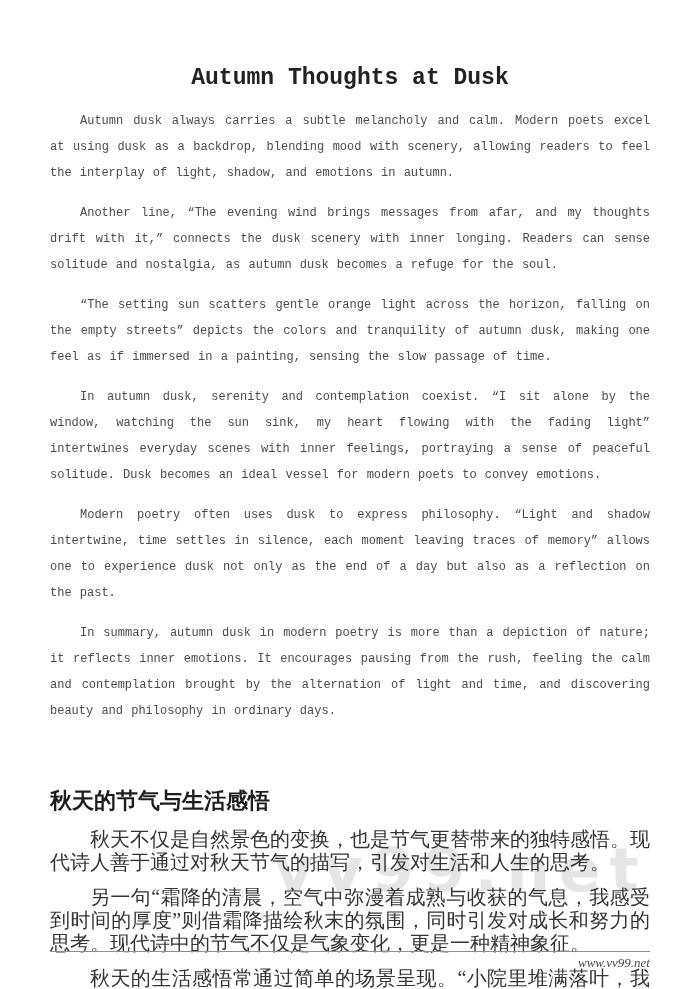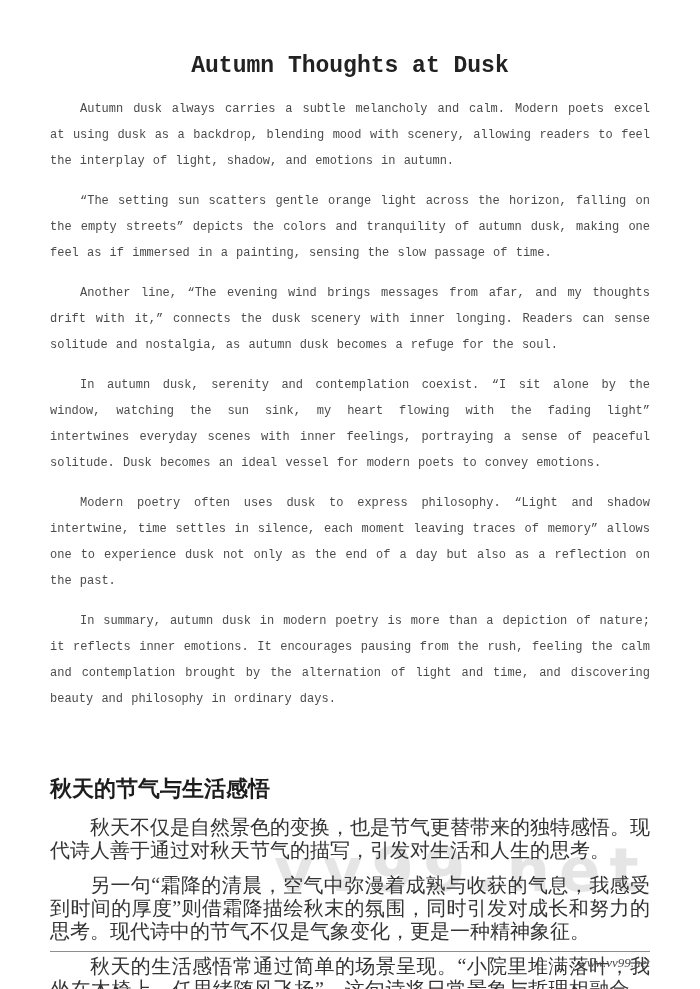--- a/index.html
+++ b/index.html
@@ -29,21 +29,21 @@
     color: #e5e5e5;
     white-space: nowrap;
     user-select: none;
   }
   .content {
     position: relative;
     z-index: 1;
     padding: 50px 50px 0 50px;
   }
   .en-title {
-    margin: 0;
+    margin: 12px;
     text-align: center;
     font-family: "Liberation Mono", monospace;
     font-weight: 700;
     font-size: 23px;
     line-height: 32px;
     color: #222222;
   }
   p.en {
     margin: 14px 0 0 0;
     font-family: "Liberation Mono", monospace;
@@ -93,22 +93,22 @@
 
 <div class="page">
 
   <div class="watermark">vv99.net</div>
 
   <div class="content">
 
     <h1 class="en-title">Autumn Thoughts at Dusk</h1>
 
     <p class="en">Autumn dusk always carries a subtle melancholy and calm. Modern poets excel at using dusk as a backdrop, blending mood with scenery, allowing readers to feel the interplay of light, shadow, and emotions in autumn.</p>
+    <p class="en">Another line, “The evening wind brings messages from afar, and my thoughts drift with it,” connects the dusk scenery with inner longing. Readers can sense solitude and nostalgia, as autumn dusk becomes a refuge for the soul.</p>
     <p class="en">“The setting sun scatters gentle orange light across the horizon, falling on the empty streets” depicts the colors and tranquility of autumn dusk, making one feel as if immersed in a painting, sensing the slow passage of time.</p>
-    <p class="en">Another line, “The evening wind brings messages from afar, and my thoughts drift with it,” connects the dusk scenery with inner longing. Readers can sense solitude and nostalgia, as autumn dusk becomes a refuge for the soul.</p>
     <p class="en">In autumn dusk, serenity and contemplation coexist. “I sit alone by the window, watching the sun sink, my heart flowing with the fading light” intertwines everyday scenes with inner feelings, portraying a sense of peaceful solitude. Dusk becomes an ideal vessel for modern poets to convey emotions.</p>
     <p class="en">Modern poetry often uses dusk to express philosophy. “Light and shadow intertwine, time settles in silence, each moment leaving traces of memory” allows one to experience dusk not only as the end of a day but also as a reflection on the past.</p>
     <p class="en">In summary, autumn dusk in modern poetry is more than a depiction of nature; it reflects inner emotions. It encourages pausing from the rush, feeling the calm and contemplation brought by the alternation of light and time, and discovering beauty and philosophy in ordinary days.</p>
 
     <h2 class="zh-title">秋天的节气与生活感悟</h2>
 
     <p class="zh">秋天不仅是自然景色的变换，也是节气更替带来的独特感悟。现代诗人善于通过对秋天节气的描写，引发对生活和人生的思考。</p>
     <p class="zh">另一句“霜降的清晨，空气中弥漫着成熟与收获的气息，我感受到时间的厚度”则借霜降描绘秋末的氛围，同时引发对成长和努力的思考。现代诗中的节气不仅是气象变化，更是一种精神象征。</p>
     <p class="zh">秋天的生活感悟常通过简单的场景呈现。“小院里堆满落叶，我坐在木椅上，任思绪随风飞扬”，这句诗将日常景象与哲理相融合，让人从平淡生活中体会季节的深意。</p>
 

